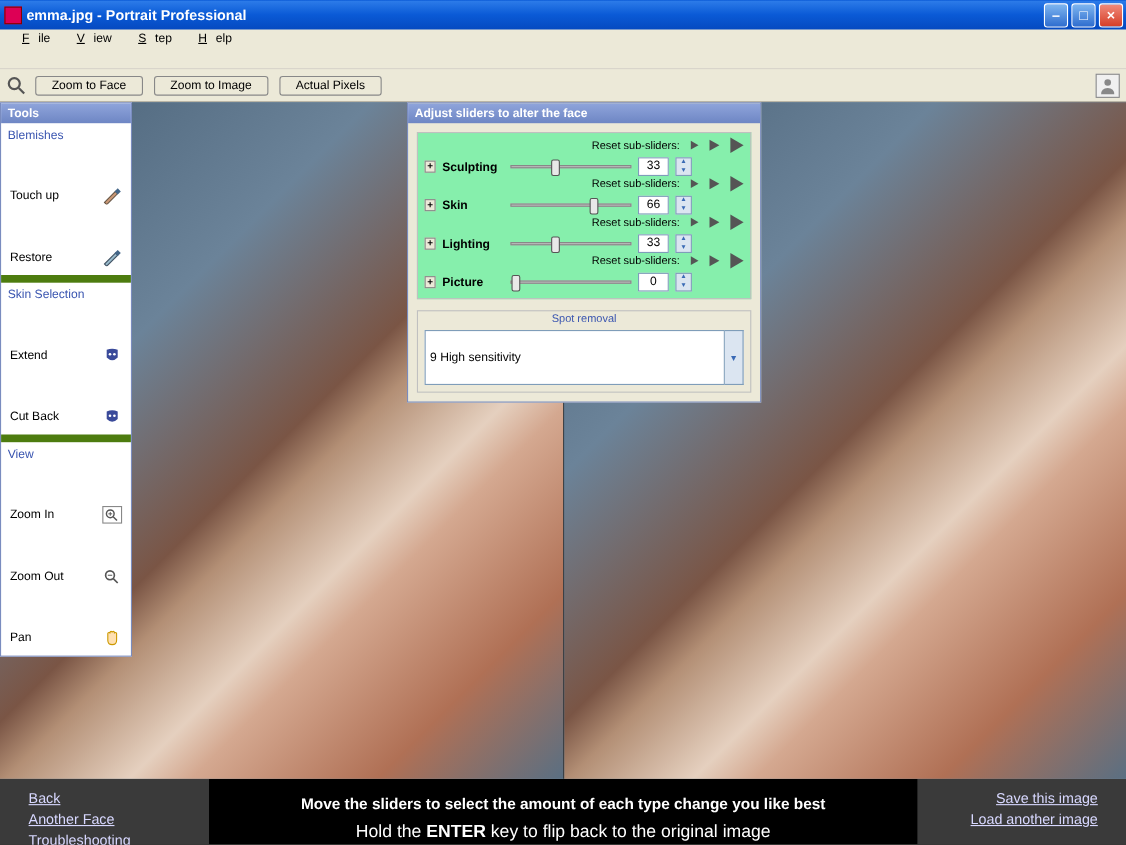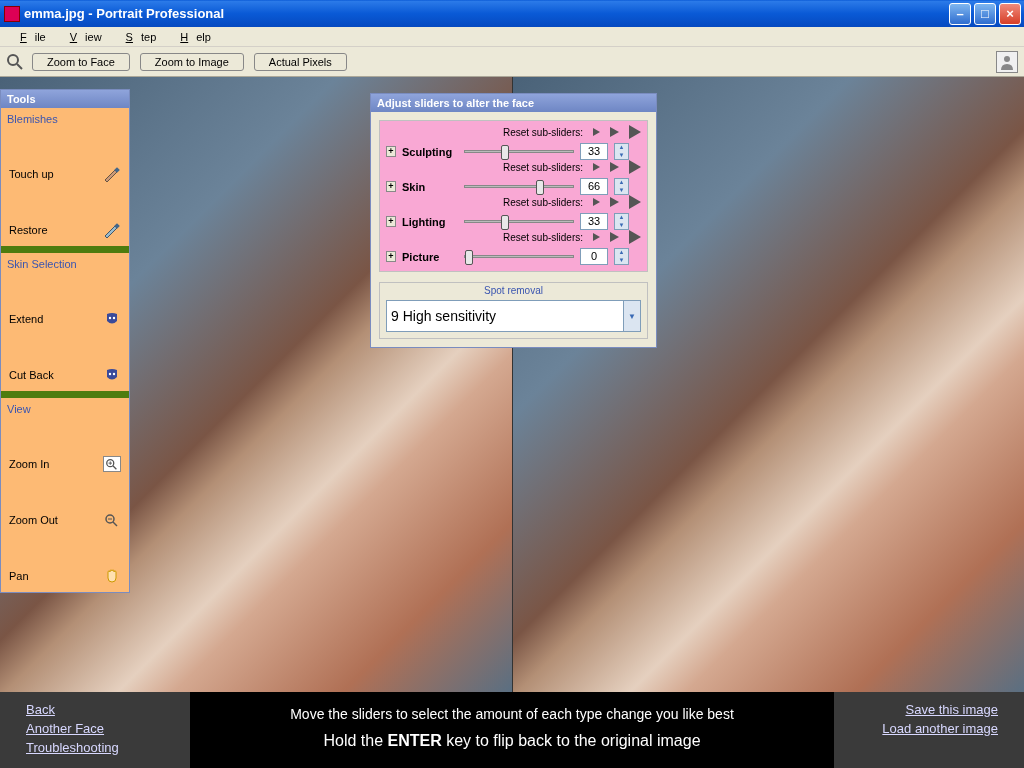--- a/index.html
+++ b/index.html
@@ -7,81 +7,81 @@
 
 
 .titlebar { height: 27px; background: linear-gradient(to bottom, #0a5ad6 0%, #2b7ae8 5%, #0a5ad6 50%, #0549c0 100%); display: flex; align-items: center; color: #fff; font-weight: bold; font-size: 13px; padding-left: 4px; }
 .titlebar .appicon { width:16px; height:16px; margin-right:4px; background:#d05; border:1px solid #800; display:inline-block; }
 .titlebar .tspace { flex:1; }
 .winbtn { width:22px; height:22px; margin-right:3px; border-radius:3px; display:flex; align-items:center; justify-content:center; font-weight:bold; font-family:Arial; }
 .winbtn.min, .winbtn.max { background:linear-gradient(to bottom,#7eb6f0,#2f6dcf); border:1px solid #fff; color:#fff; }
 .winbtn.close { background:linear-gradient(to bottom,#f08b7c,#d63e27); border:1px solid #fff; color:#fff; }
 
 
-.menubar { height:20px; background:#ece9d8; display:flex; align-items:center; padding-left:4px; border-bottom:1px solid #d4d0c8; }
+.menubar { height:36px; background:#ece9d8; display:flex; padding-left:4px; border-bottom:1px solid #d4d0c8; }
 .menubar span { padding:2px 8px; cursor:default; }
 .menubar .u { text-decoration:underline; }
 
 
 .toolbar { height:30px; background:#ece9d8; display:flex; align-items:center; padding:0 6px; border-bottom:1px solid #aca899; }
 .toolbar .mag { width:18px; height:18px; margin-right:8px; }
 .tbtn { background:#ece9d8; border:1px solid #888; border-radius:3px; padding:2px 14px; margin-right:10px; font-size:11px; cursor:pointer; }
 .toolbar .spacer { flex:1; }
 .faceicon { width:22px; height:22px; border:1px solid #888; background:#f0f0f0; display:flex; align-items:center; justify-content:center; }
 
 
 .main { position:relative; height:615px; background:#5c7a95; }
 .photo-area { position:absolute; top:0; left:0; right:0; bottom:0; display:flex; }
 .photo { flex:1; background:linear-gradient(135deg,#4a6278 0%,#6b8399 30%,#7a5545 50%,#b38f75 55%,#e5d0bf 65%,#d4a890 70%,#b07055 85%,#5a6f82 100%); position:relative; overflow:hidden; }
 .photo.left { border-right:1px solid #333; }
 
 
-.tools { position:absolute; top:12px; left:0; width:130px; background:#fdba74; border:1px solid #7a8cbf; }
+.tools { position:absolute; top:0; left:0; width:120px; background:#ffffff; border:1px solid #7a8cbf; }
 .tools .phdr { background:linear-gradient(to bottom,#8fa4db,#6e86c4); color:#fff; font-weight:bold; padding:3px 6px; font-size:11px; }
 .tools .section { padding:3px 4px 6px; border-bottom:7px solid #4d7c0f; }
 .tools .sectitle { color:#3a55b0; font-size:11px; padding:2px 2px 3px; }
 .tools .trow { display:flex; align-items:center; justify-content:space-between; padding:2px 4px;margin-top:36px; }
 .tools .trow span { font-size:11px; }
 .ticon { width:18px; height:16px; }
 
 
-.adjust { position:absolute; top:16px; left:370px; width:287px; background:#ece9d8; border:1px solid #7a8cbf; }
+.adjust { position:absolute; top:0; left:370px; width:322px; background:#ece9d8; border:1px solid #7a8cbf; }
 .adjust .phdr { background:linear-gradient(to bottom,#8fa4db,#6e86c4); color:#fff; font-weight:bold; padding:3px 6px; font-size:11px; }
 .adjust .body { padding:8px; }
-.sgroup { border:1px solid #c0c0c0; margin-bottom:2px; padding:4px 6px 6px; background:#f9a8d4; }
+.sgroup { border:1px solid #c0c0c0; margin-bottom:2px; padding:4px 6px 6px; background:#86efac; }
 .resetrow { display:flex; justify-content:flex-end; align-items:center; gap:8px; font-size:10px; margin-bottom:4px; }
 .tri { display:inline-block; width:0; height:0; border-left:9px solid #555; border-top:5px solid transparent; border-bottom:5px solid transparent; margin-left:2px; }
 .tri.sm { border-left-width:7px; border-top-width:4px; border-bottom-width:4px; }
 .tri.lg { border-left-width:12px; border-top-width:7px; border-bottom-width:7px; }
 .srow { display:flex; align-items:center; gap:6px; }
 .srow .exp { width:10px; font-weight:bold; text-align:center; border:1px solid #888; font-size:9px; line-height:9px; background:#ece9d8; }
 .srow .sname { font-weight:bold; width:56px; font-size:11px; }
 .srow .track { position:relative; width:110px; height:3px; background:#bbb; border:1px solid #888; }
 .srow .thumb { position:absolute; top:-6px; width:8px; height:15px; background:#e8e8e8; border:1px solid #555; border-radius:2px; }
 .srow .val { width:28px; height:17px; border:1px solid #7f9db9; background:#fff; text-align:center; font-size:11px; line-height:15px; }
 .srow .spin { width:15px; height:17px; border:1px solid #7f9db9; background:#dbe5f1; display:flex; flex-direction:column; }
 .srow .spin div { flex:1; font-size:6px; line-height:7px; text-align:center; color:#3a6ab5; }
 
 .bottom-boxes { display:flex; gap:8px; padding:0 8px 8px; }
 .fbox { flex:1; border:1px solid #c0c0c0; padding:2px 6px 6px; background:#ece9d8; }
 .fbox .ftitle { color:#3a55b0; font-size:10px; text-align:center; margin-bottom:4px; }
 .combo { display:flex; }
-.combo .cval { flex:1; border:1px solid #7f9db9; background:#fff; padding:7px 4px; font-size:14px; }
+.combo .cval { flex:1; border:1px solid #7f9db9; background:#fff; padding:18px 4px; font-size:11px; }
 .combo .cdrop { width:17px; border:1px solid #7f9db9; border-left:0; background:#dbe5f1; display:flex; align-items:center; justify-content:center; color:#3a6ab5; font-size:8px; }
 .checkrow { display:flex; align-items:center; gap:4px; padding-top:2px; }
 .checkrow .cb { width:13px; height:13px; border:1px solid #7f9db9; background:#fff; color:#0a0; font-size:10px; line-height:11px; text-align:center; font-weight:bold; }
 
 
 .footer { height:76px; display:flex; background:#000; }
 .footer .fleft, .footer .fright { width:190px; background:#3a3a3a; padding:8px 26px; }
 .footer .fleft { }
 .footer .fright { text-align:right; }
 .footer a { color:#d8d8ff; text-decoration:underline; font-size:13px; display:block; line-height:19px; cursor:pointer; }
 .footer .fcenter { flex:1; color:#fff; text-align:center; padding:14px 10px; }
-.footer .fcenter .l1 { font-weight:normal; font-size:14px; margin-bottom:10px; }
+.footer .fcenter .l1 { font-weight:bold; font-size:14px; margin-bottom:10px; }
 .footer .fcenter .l2 { font-size:16px; }
 
 svg { display:block; }
 </style>
 </head>
 <body>
 
 <div class="titlebar">
   <span class="appicon"></span>
   <span>emma.jpg - Portrait Professional</span>

